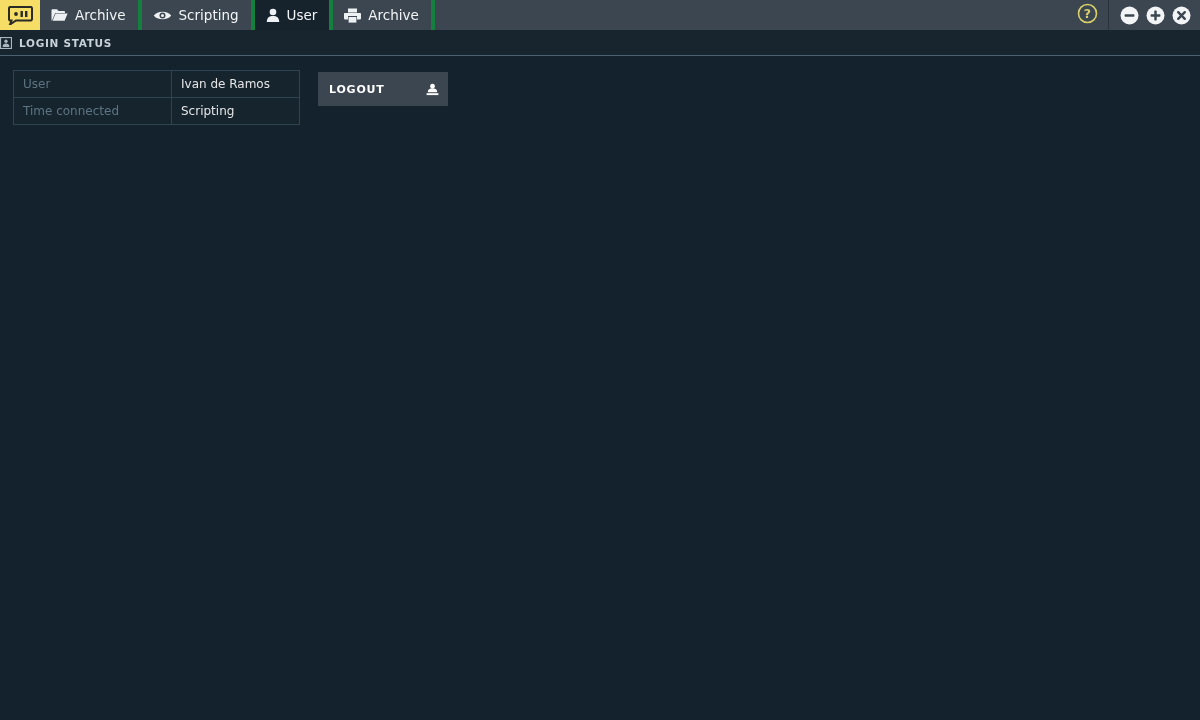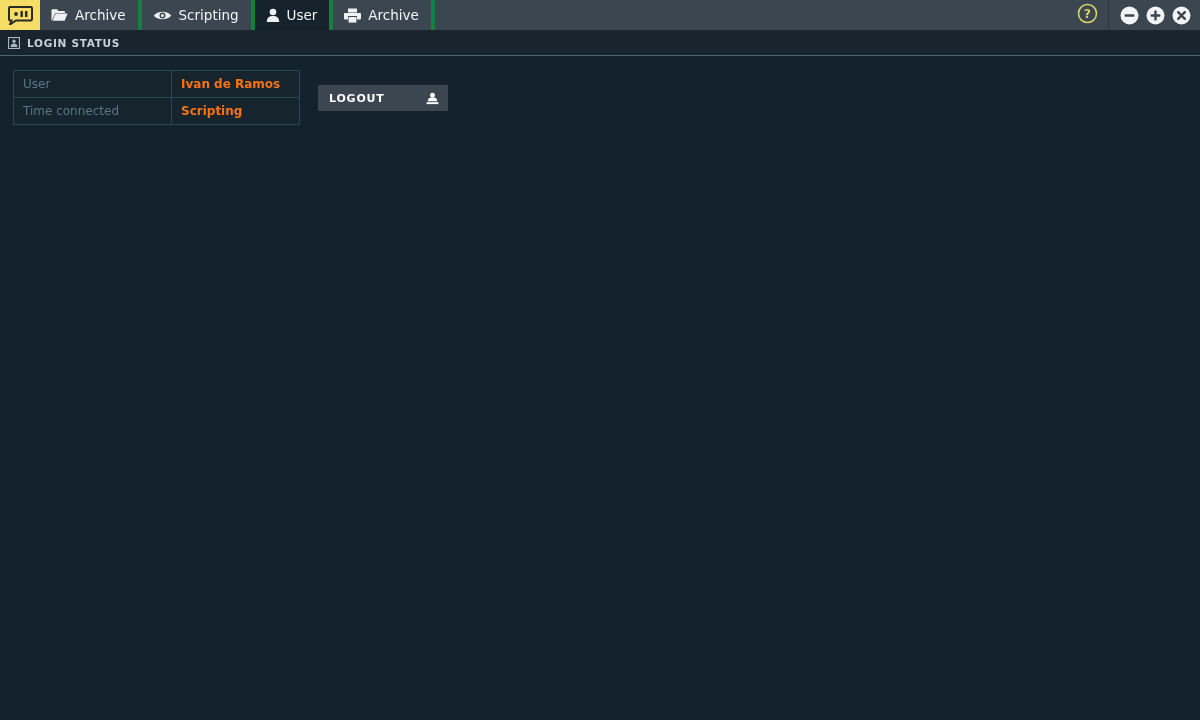--- a/index.html
+++ b/index.html
@@ -62,21 +62,20 @@
     padding: 0 9px 0 11px;
   }
   .win-btn { cursor: pointer; display: flex; }
 
   
   .statusbar {
     height: 26px;
     background: #18242e;
     display: flex;
     align-items: center;
-    padding-left: 8px;
     gap: 7px;
     border-bottom: 1px solid #4a6370;
   }
   .statusbar .badge { display: flex; align-items: center; }
   .statusbar .title {
     color: #c7d2d9;
     font-size: 10.5px;
     font-weight: bold;
     letter-spacing: 0.7px;
   }
@@ -99,29 +98,29 @@
     font-size: 12px;
     padding: 0 9px;
   }
   td.lbl {
     width: 158px;
     color: #5d7582;
     font-weight: normal;
     background: #16242e;
   }
   td.val {
-    color: #f97316;
-    font-weight: bold;
+    color: #e5e5e5;
+    font-weight: normal;
     background: #16242e;
   }
 
   .logout-btn {
-    margin-top: 15px;
+    margin-top: 2px;
     width: 130px;
-    height: 26px;
+    height: 34px;
     background: #3c4650;
     display: flex;
     align-items: center;
     justify-content: space-between;
     padding: 0 9px 0 11px;
     cursor: pointer;
   }
   .logout-btn .txt {
     color: #ffffff;
     font-size: 11px;

